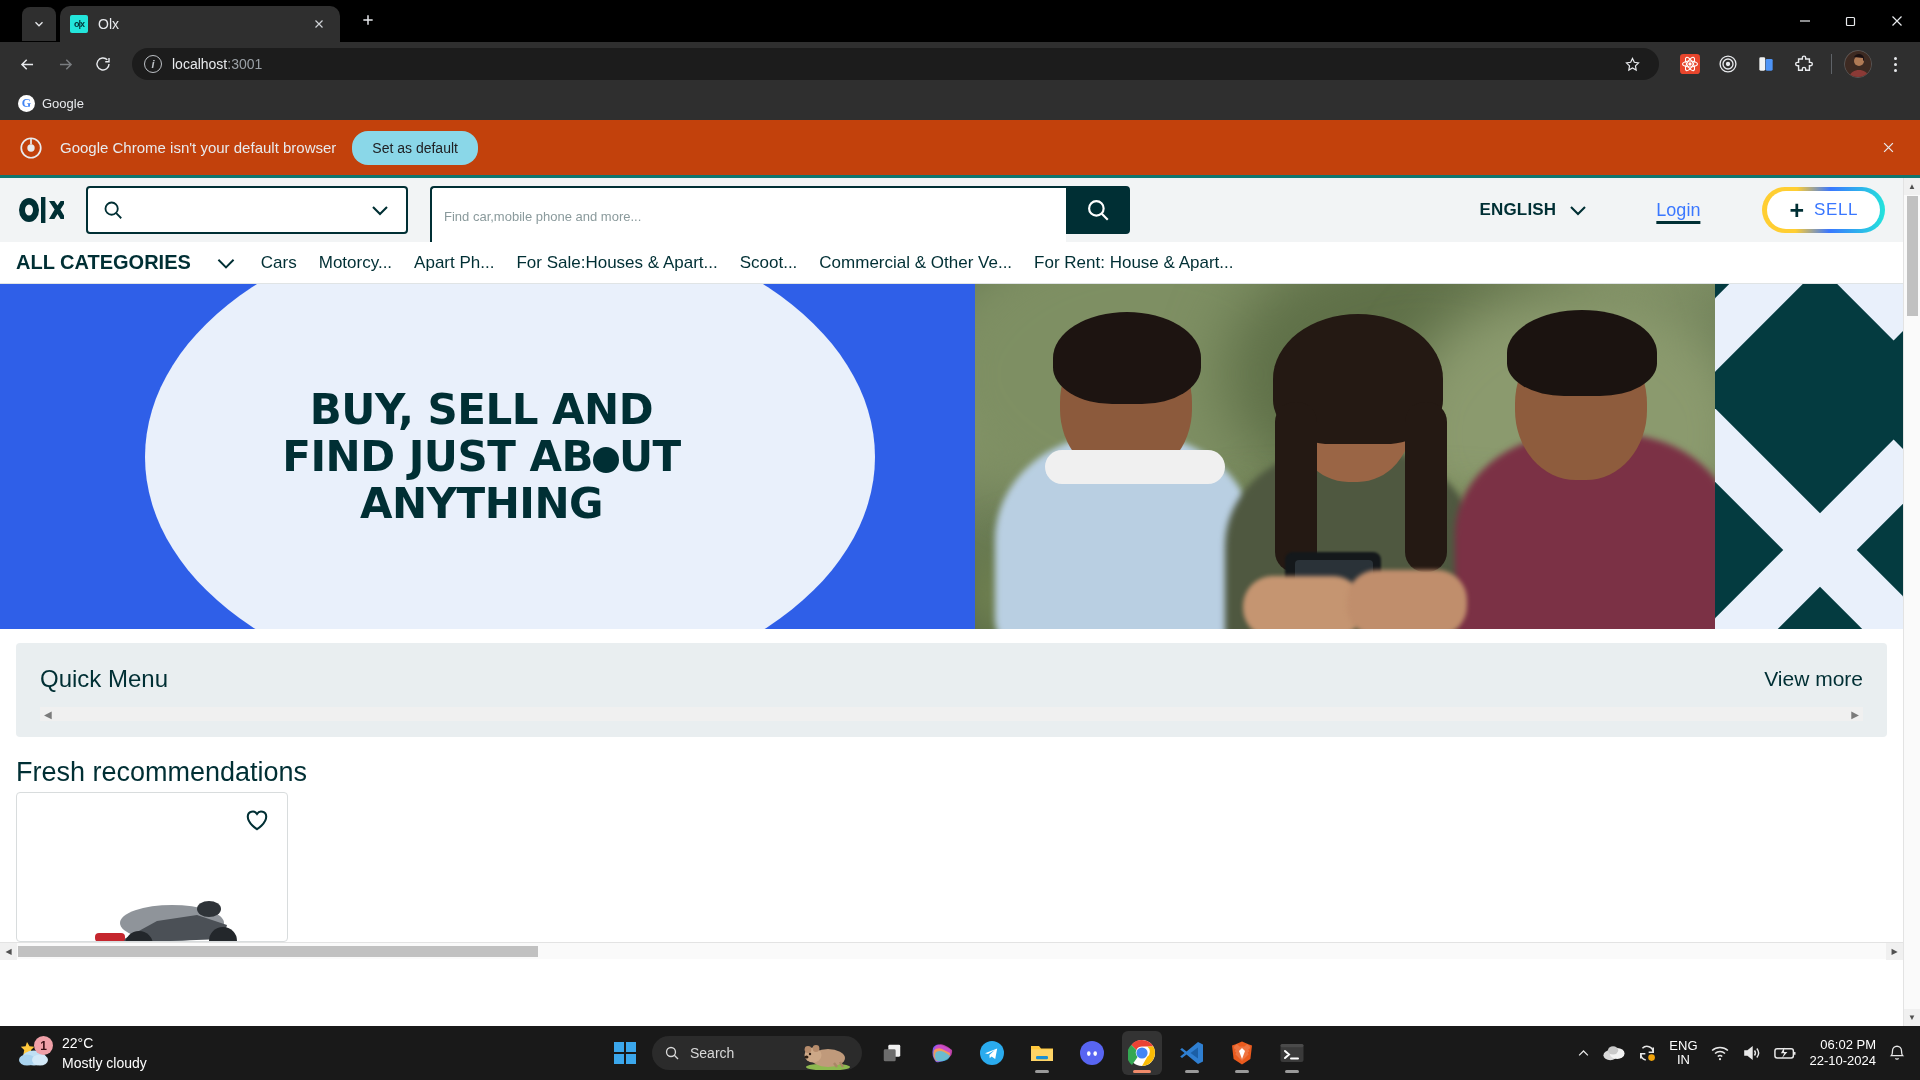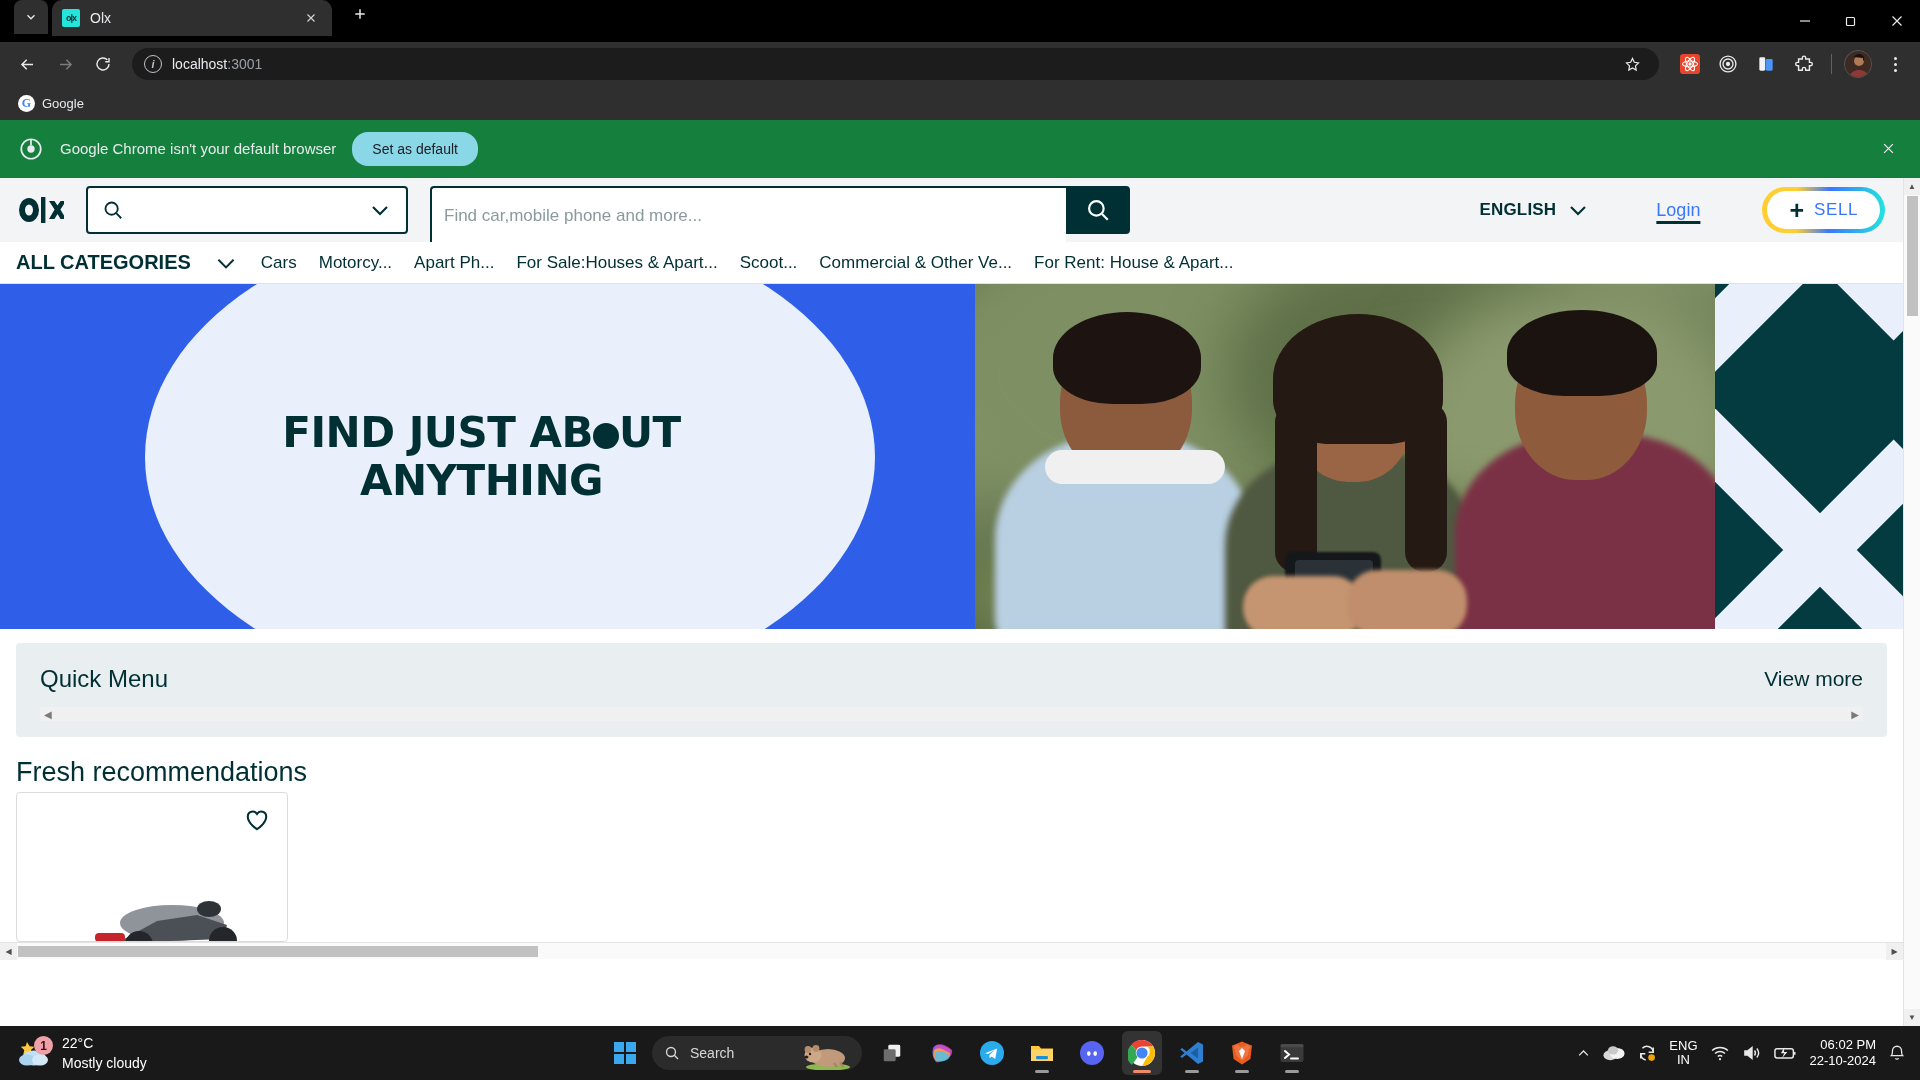--- a/index.html
+++ b/index.html
@@ -7,22 +7,22 @@
     width: 1920px; height: 1080px;
     overflow: hidden;
     font-family: "Liberation Sans", sans-serif;
     background: #000;
   }
 
   
   .browser { width: 1920px; height: 1080px; display: flex; flex-direction: column; background:#000; }
 
   .tabstrip {
-    height: 42px; background:#000; display:flex; 
-    padding-left: 14px; position: relative; flex: 0 0 42px;
+    height: 42px; background:#000; display:flex; align-items:flex-end;
+    padding-left: 22px; position: relative; flex: 0 0 42px;
   }
   .tab-chevron {
     width: 34px; height: 34px; margin-bottom:1px; border-radius:8px 8px 0 0;
     background:#2f2f2f; display:flex; align-items:center; justify-content:center;
     color:#e8eaed;
   }
   .tab {
     height:36px; width:280px; background:#2f2f2f; border-radius:10px 10px 0 0;
     display:flex; align-items:center; padding: 0 10px; margin-left:4px; gap:10px;
     position:relative;
@@ -57,22 +57,22 @@
   .avatar-btn { width:28px; height:28px; border-radius:50%; overflow:hidden; background:#5b3a2e; border:1px solid #555; }
   .menu-dots { width:30px; height:30px; display:flex; flex-direction:column; align-items:center; justify-content:center; gap:3px; margin-left:4px;}
   .menu-dots i { width:3px; height:3px; background:#e8eaed; border-radius:50%; display:block; }
 
   .bookmarks { height:34px; background:#2f2f2f; display:flex; align-items:center; padding:0 10px; gap:8px; flex:0 0 34px;}
   .bm { display:flex; align-items:center; gap:7px; padding:3px 8px; border-radius:5px; }
   .bm-label { font-size:13px; color:#e8eaed; }
   .g-ic { width:17px; height:17px; border-radius:50%; background:#fff; display:flex; align-items:center; justify-content:center; font-size:12px; font-weight:bold; color:#4285f4; font-family:"Liberation Serif",serif;}
 
   .infobar {
-    height:58px; background:#15803d; display:flex; align-items:center;
-    padding: 0 18px; gap:16px; flex:0 0 58px; border-bottom:1px solid #0f766e;
+    height:58px; background:#c2410c; display:flex; align-items:center;
+    padding: 0 18px; gap:16px; flex:0 0 58px; border-bottom:3px solid #0f766e;
   }
   .infobar-ic { width:26px; height:26px; color:#e8eaed; }
   .infobar-text { font-size:15px; color:#e8eaed; }
   .set-default {
     background:#8ad7e8; color:#202124; font-size:14px; font-weight:500;
     border-radius:16px; padding:9px 20px; border:none;
   }
   .infobar-close { margin-left:auto; color:#e8eaed; font-size:18px; width:28px;height:28px;display:flex;align-items:center;justify-content:center;}
 
   
@@ -87,21 +87,21 @@
   .olx-logo { width:46px; height:34px; display:flex; align-items:center; justify-content:center; }
   .loc-box {
     width:322px; height:48px; background:#fff; border:2px solid #002f34;
     border-radius:4px; display:flex; align-items:center; padding: 0 14px;
   }
   .loc-box .mag { color:#002f34; }
   .loc-box .chev { margin-left:auto; color:#002f34; }
   .search-wrap { flex:1; display:flex; height:48px; max-width:700px; }
   .search-input {
     flex:1; height:60px; background:#fff; border:2px solid #002f34; border-right:none;
-    border-radius:4px 0 0 4px; padding: 0 12px; font-size:17px; color:#002f34;
+    border-radius:4px 0 0 4px; padding: 0 12px; font-size:13px; color:#002f34;
     font-family:"Liberation Sans", sans-serif; outline:none;
   }
   .search-input::placeholder { color:#8a9a9c; }
   .search-btn {
     width:64px; height:48px; background:#002f34; border:2px solid #002f34;
     border-radius:0 4px 4px 0; display:flex; align-items:center; justify-content:center;
   }
   .lang-sel { display:flex; align-items:center; gap:10px; margin-left:auto; }
   .lang-txt { font-size:17px; font-weight:bold; color:#002f34; letter-spacing:0.2px; }
   .login-link {
@@ -438,20 +438,21 @@
         <span class="cat-item">For Sale:Houses &amp; Apart...</span>
         <span class="cat-item">Scoot...</span>
         <span class="cat-item">Commercial &amp; Other Ve...</span>
         <span class="cat-item">For Rent: House &amp; Apart...</span>
       </div>
 
       <div class="hero">
         <div class="hero-left">
           <div class="hero-circle"></div>
           <div class="hero-text">
+            <div>BUY, SELL AND</div>
             <div><span>FIND JUST AB</span><span class="hero-o"></span><span>UT</span></div>
             <div>ANYTHING</div>
           </div>
         </div>
 
         <div class="hero-photo">
           <div class="ppl">
 
             <div class="blob" style="left:-40px;top:-60px;width:420px;height:300px;background:#7e8f63;filter:blur(26px)"></div>
             <div class="blob" style="left:250px;top:-50px;width:400px;height:280px;background:#5f7048;filter:blur(30px)"></div>

